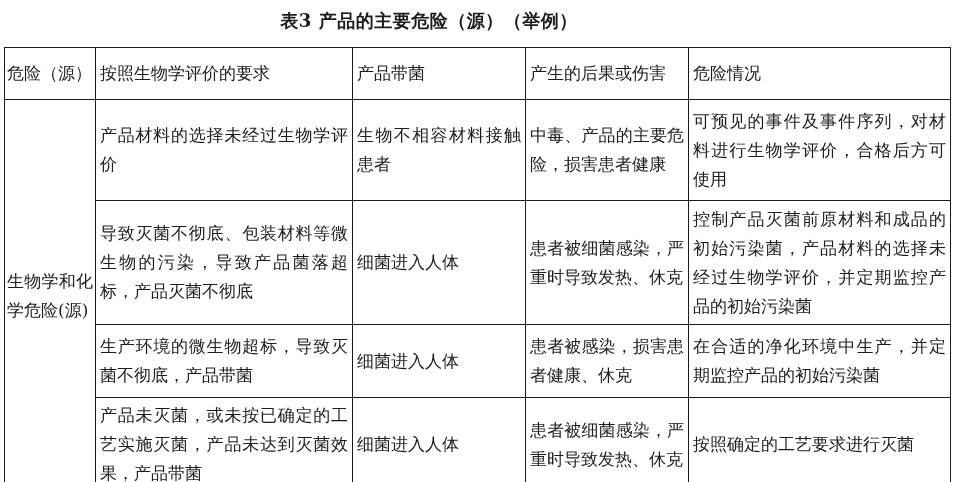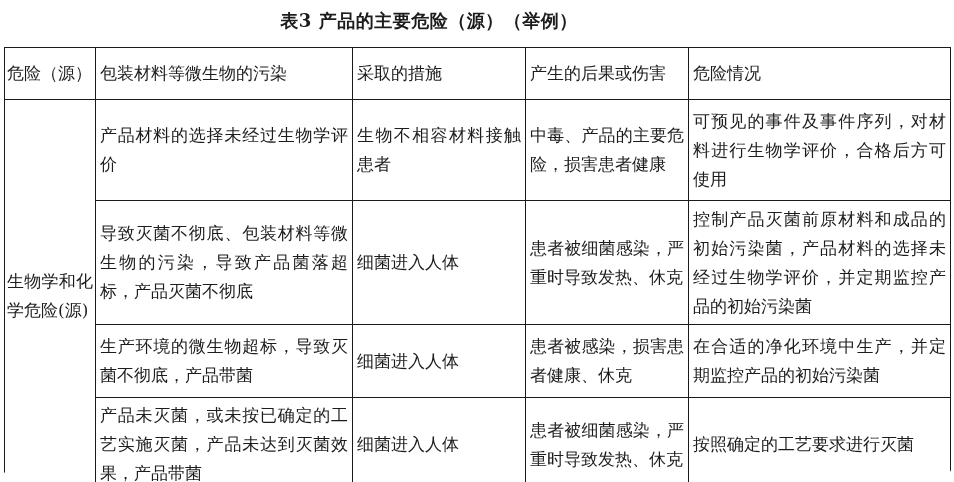--- a/index.html
+++ b/index.html
@@ -8,21 +8,20 @@
     background: #ffffff;
   }
   .page {
     position: relative;
     width: 954px;
     height: 482px;
     background: #ffffff;
     font-family: "DejaVu Serif", "Liberation Serif", serif;
     color: #1c1c1c;
     overflow: hidden;
-    border-radius: 23px;
   }
   .doc-title {
     position: absolute;
     top: 9px;
     left: 0;
     width: 858px;
     text-align: center;
     font-size: 18px;
     font-weight: bold;
     letter-spacing: 0.5px;
@@ -78,22 +77,22 @@
     <colgroup>
       <col style="width:91px">
       <col style="width:257px">
       <col style="width:173px">
       <col style="width:163px">
       <col style="width:262px">
     </colgroup>
     <tbody>
       <tr class="header-row">
         <th class="col-hazard">危险（源）</th>
-        <th>包装材料等微生物的污染</th>
-        <th>采取的措施</th>
+        <th>按照生物学评价的要求</th>
+        <th>产品带菌</th>
         <th>产生的后果或伤害</th>
         <th>危险情况</th>
       </tr>
 
       <tr class="row-1">
         <td rowspan="4" class="hazard-cell col-hazard">生物学和化学危险(源)</td>
         <td>产品材料的选择未经过生物学评价</td>
         <td>生物不相容材料接触患者</td>
         <td>中毒、产品的主要危险，损害患者健康</td>
         <td>可预见的事件及事件序列，对材料进行生物学评价，合格后方可使用</td>

